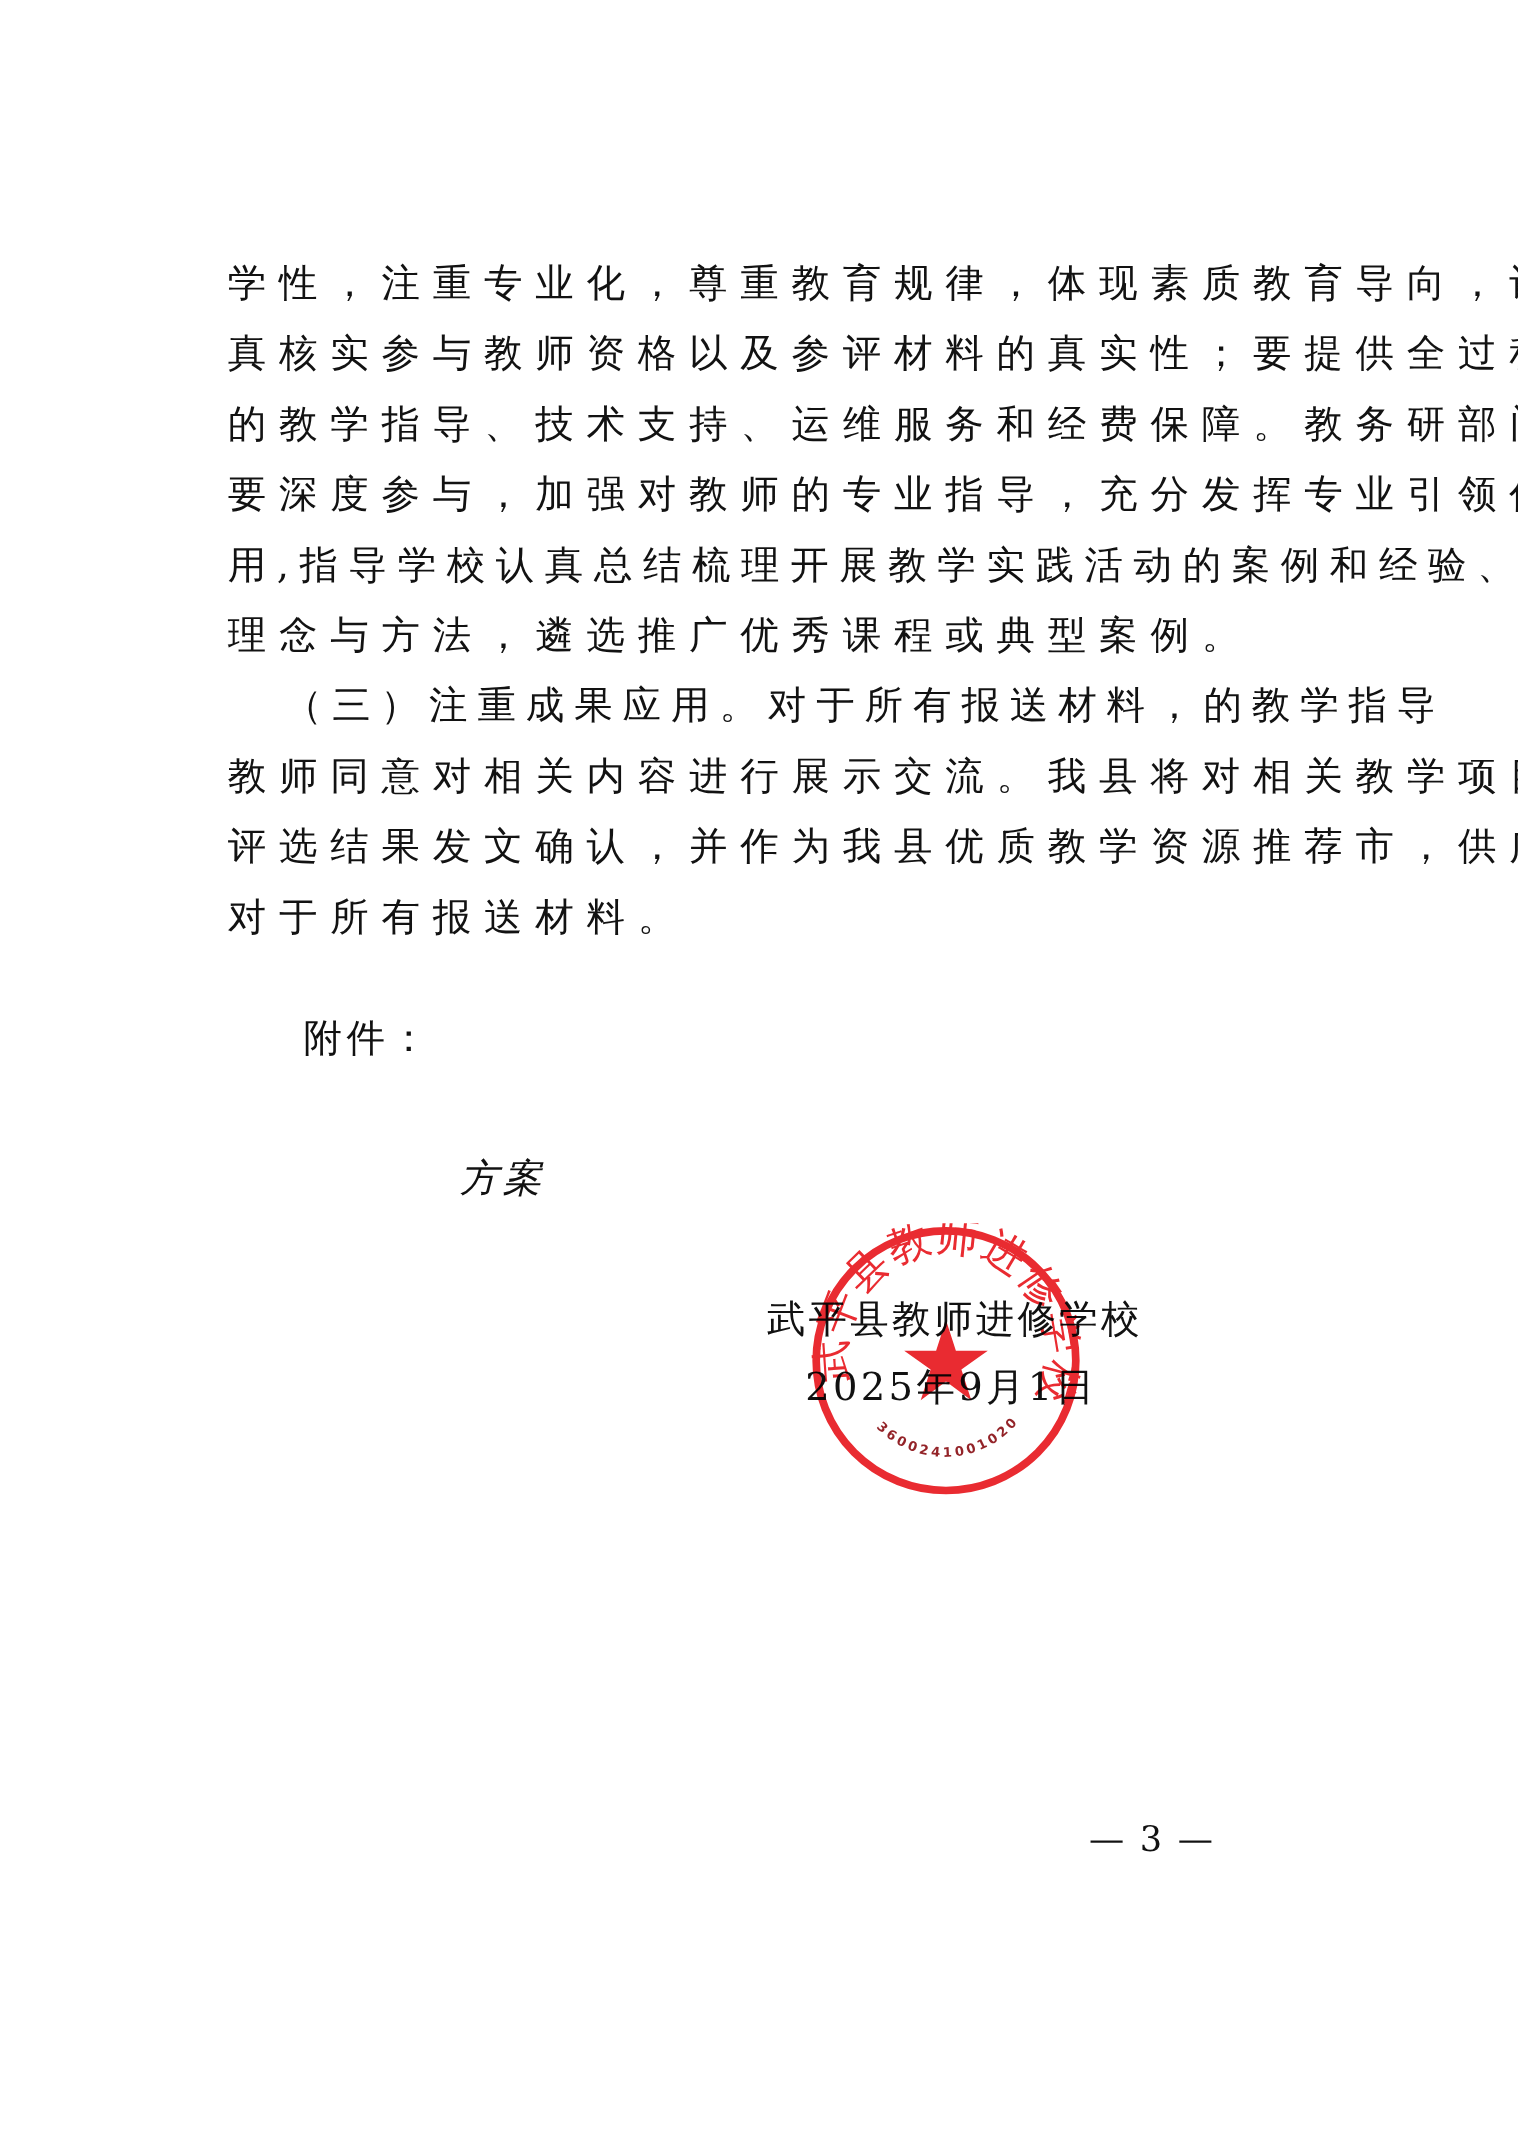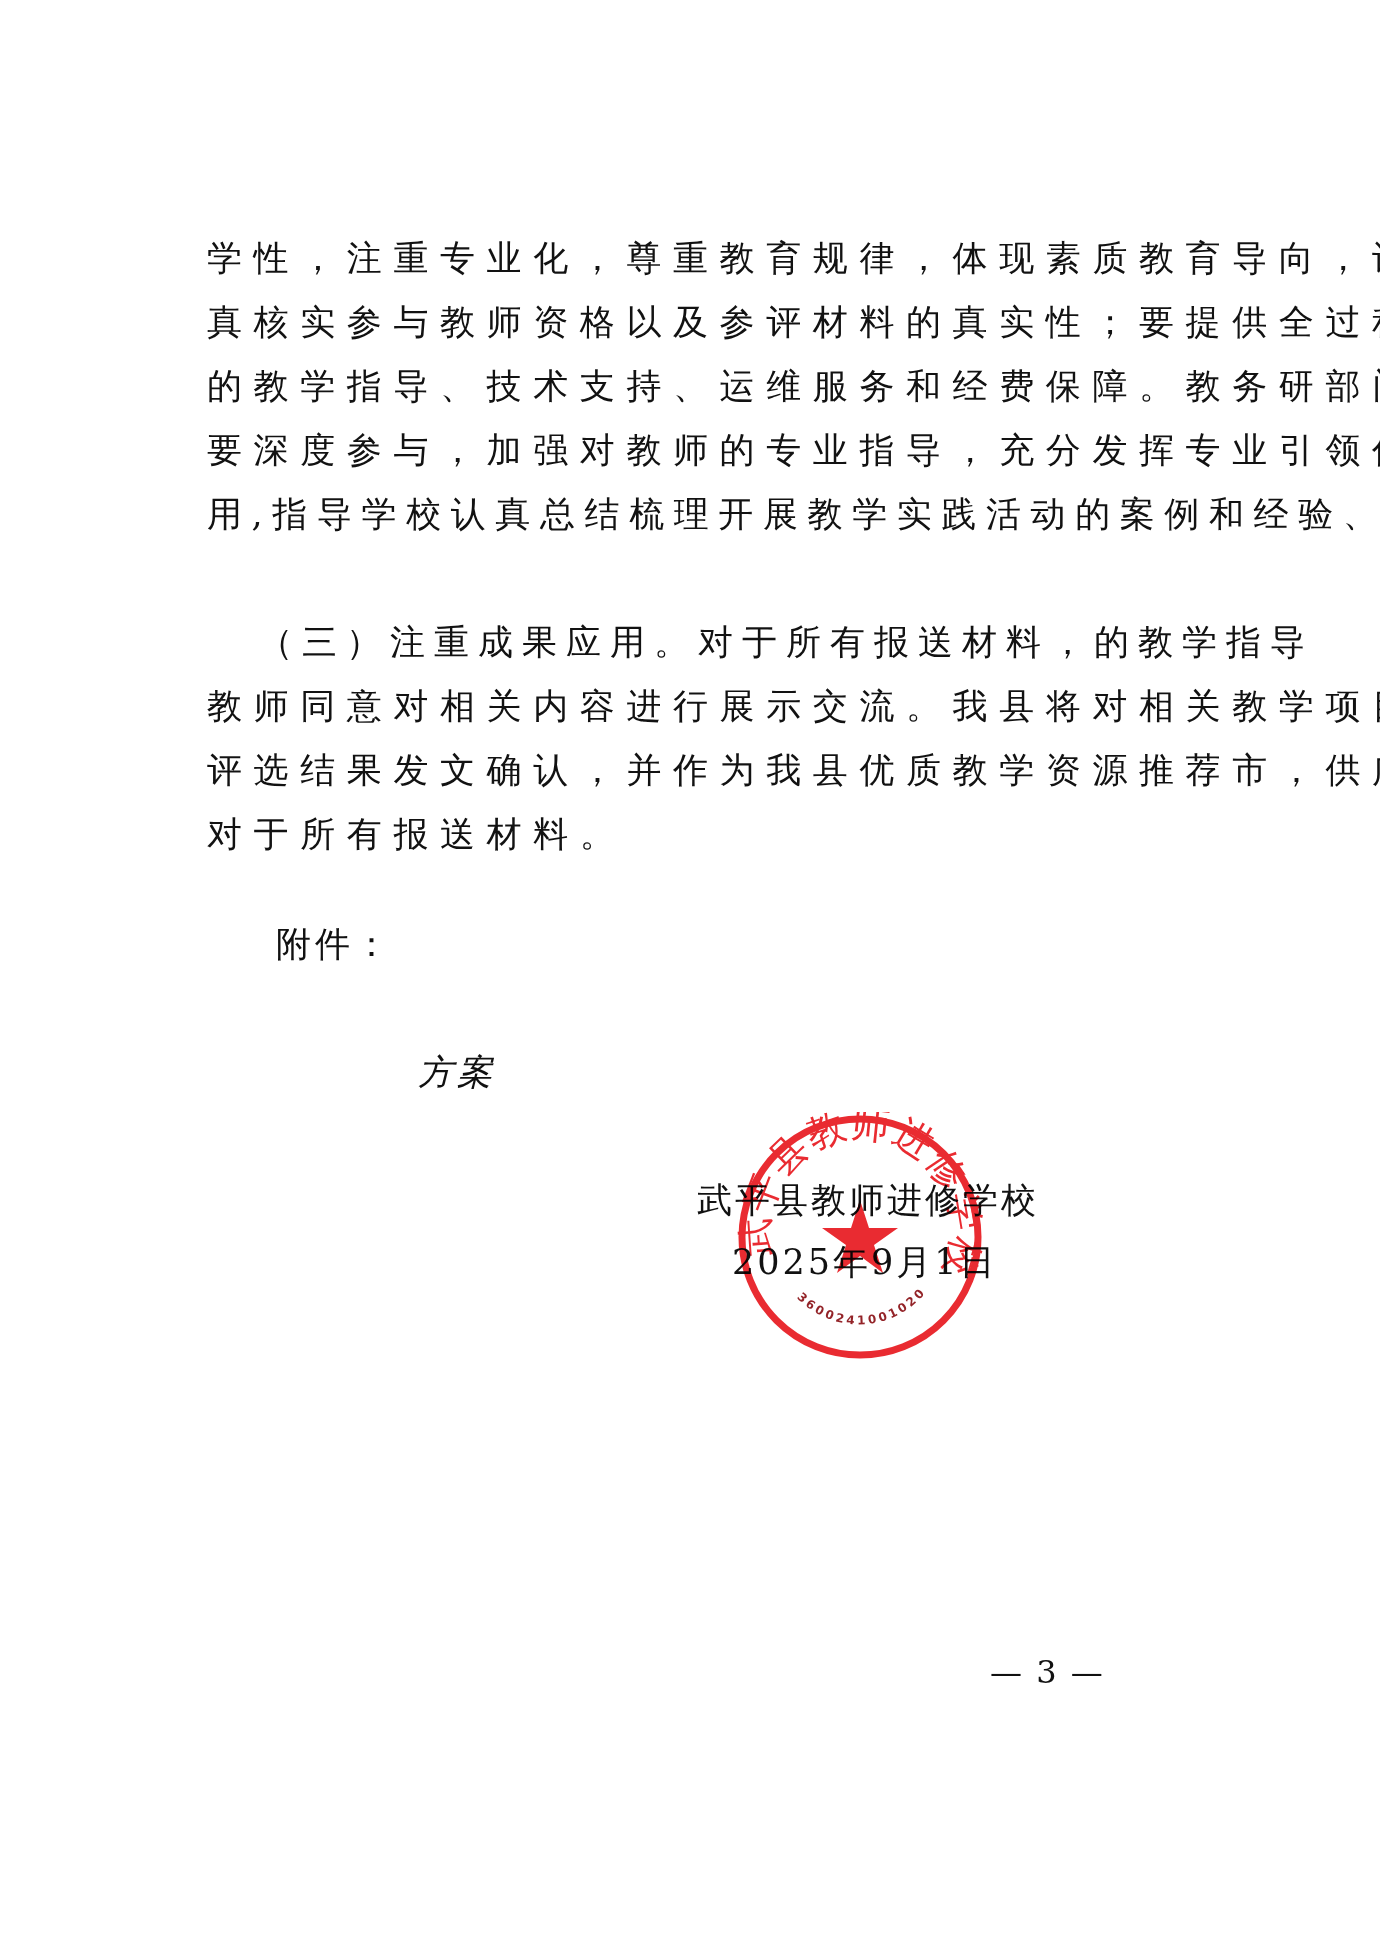--- a/index.html
+++ b/index.html
@@ -91,20 +91,21 @@
 </head>
 <body>
 
 <div class="page">
 
   <div class="line" style="top:236px">学性，注重专业化，尊重教育规律，体现素质教育导向，认</div>
   <div class="line" style="top:300px">真核实参与教师资格以及参评材料的真实性；要提供全过程</div>
   <div class="line" style="top:364px">的教学指导、技术支持、运维服务和经费保障。教务研部门</div>
   <div class="line" style="top:428px">要深度参与，加强对教师的专业指导，充分发挥专业引领作</div>
   <div class="line" style="top:492px; letter-spacing:9.6px">用,指导学校认真总结梳理开展教学实践活动的案例和经验、</div>
+  <div class="line" style="top:556px">理念与方法，遴选推广优秀课程或典型案例。</div>
 
   <div class="line" style="top:620px; left:258px; letter-spacing:9px"><span class="bold">（三）注重成果应用。</span><span>对于所有报送材料，的教学指导</span></div>
   <div class="line" style="top:684px">教师同意对相关内容进行展示交流。我县将对相关教学项目</div>
   <div class="line" style="top:748px">评选结果发文确认，并作为我县优质教学资源推荐市，供广</div>
   <div class="line" style="top:812px">对于所有报送材料。</div>
 
   <div class="attach-label" style="top:922px">附件：</div>
   <div class="attach-cont" style="top:1050px">方案</div>
 
   <div class="sign" style="left:697px; top:1178px">武平县教师进修学校</div>

